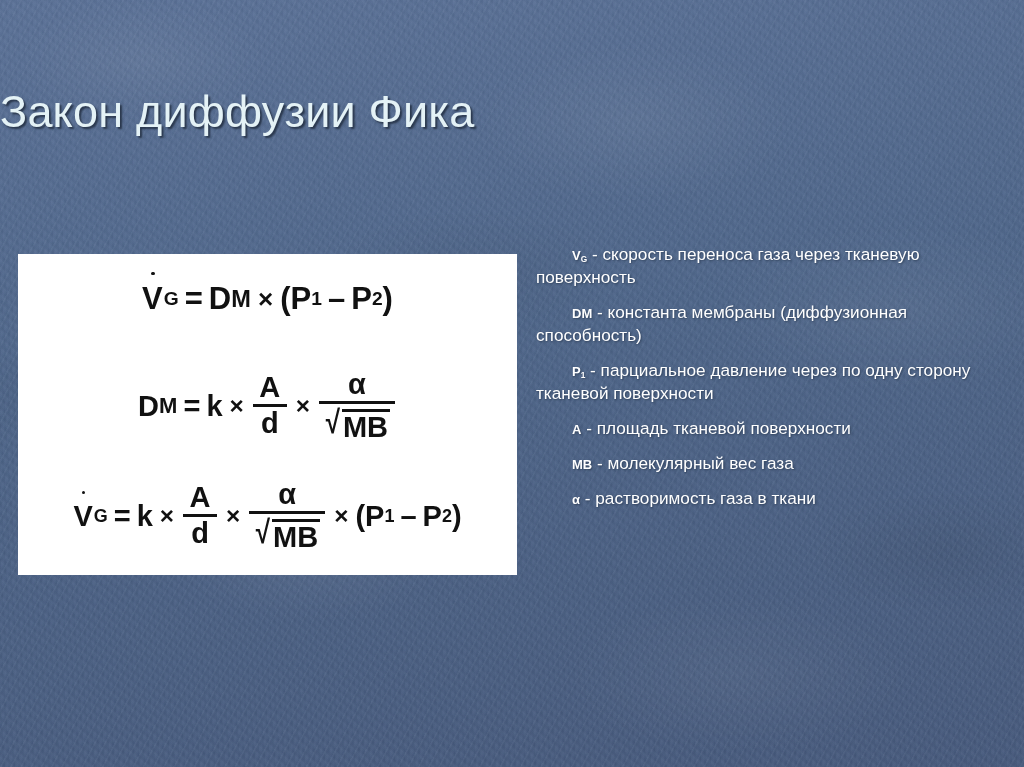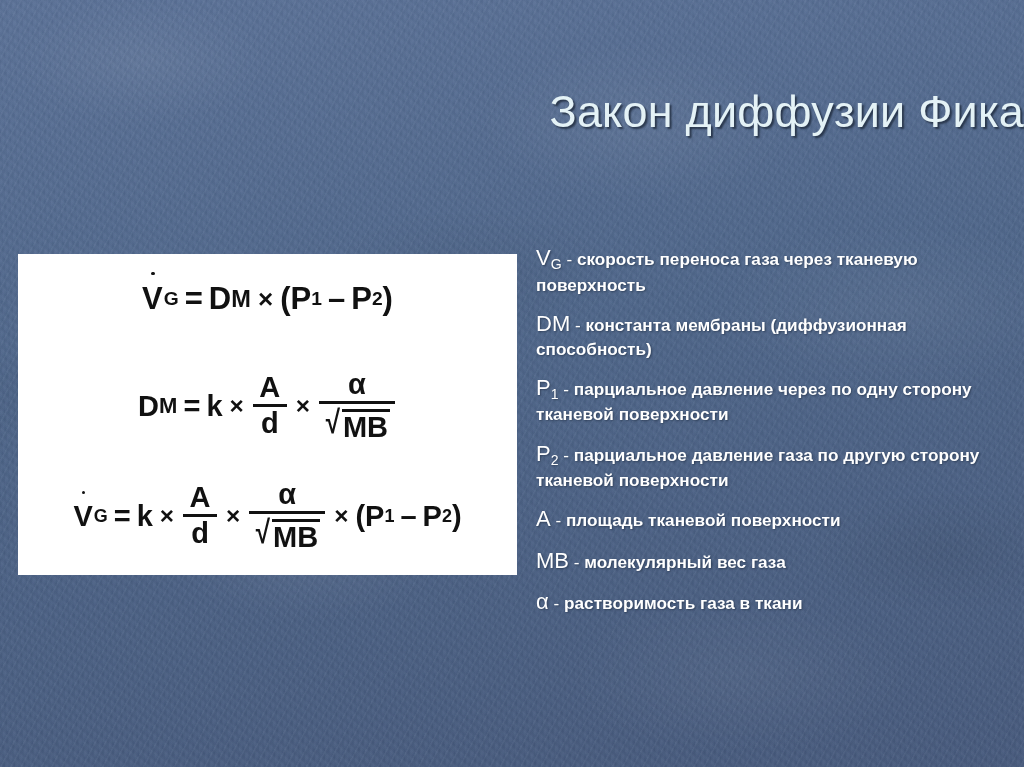--- a/index.html
+++ b/index.html
@@ -35,21 +35,21 @@
       repeating-linear-gradient(86deg,  rgba(255,255,255,0.016) 0px, rgba(255,255,255,0.016) 2px, rgba(0,0,0,0.014) 4px, rgba(0,0,0,0.014) 5px),
       linear-gradient(172deg, #5a7197 0%, #4d6589 44%, #46597c 100%);
   }
 
   
   #title {
     position: absolute;
     left: 0;
     top: 86px;
     width: 1024px;
-    text-align: right;
+    text-align: left;
     font-size: 45px;
     font-weight: 400;
     letter-spacing: 0.2px;
     color: #e4f2f6;
     text-shadow: 2px 2px 2px rgba(25,36,52,0.75);
     white-space: nowrap;
   }
 
   
   #formula-panel {
@@ -169,32 +169,33 @@
     width: 470px;
     color: #ffffff;
     font-size: 17.2px;
     line-height: 1.32;
   }
   .legend-item {
     margin-bottom: 12.5px;
     text-shadow: 1px 1px 2px rgba(28,40,58,0.55);
   }
   .legend-item .sym {
-    font-weight: normal;
-    font-size: 22px;
+    font-weight: bold;
+    font-size: 13px;
+    margin-left: 36px;
   }
   .legend-item .sym .s-sub {
     font-size: 0.64em;
     vertical-align: -0.28em;
   }
   .legend-item .dash {
     font-weight: normal;
   }
   .legend-item .desc {
-    font-weight: bold;
+    font-weight: normal;
     margin-top: 12px;
   }
 </style>
 </head>
 <body>
 
 <div id="slide">
 
   <div id="title">Закон диффузии Фика</div>
 
@@ -287,25 +288,20 @@
       <span class="dash">-</span>
       <span class="desc">константа мембраны (диффузионная способность)</span>
     </div>
 
     <div class="legend-item">
       <span class="sym"><span>P</span><span class="s-sub">1</span></span>
       <span class="dash">-</span>
       <span class="desc">парциальное давление через по одну сторону тканевой поверхности</span>
     </div>
 
-    <div class="legend-item">
-      <span class="sym"><span>P</span><span class="s-sub">2</span></span>
-      <span class="dash">-</span>
-      <span class="desc">парциальное давление газа по другую сторону тканевой поверхности</span>
-    </div>
 
 
     <div class="legend-item">
       <span class="sym"><span>A</span></span>
       <span class="dash">-</span>
       <span class="desc">площадь тканевой поверхности</span>
     </div>
 
 
     <div class="legend-item">

